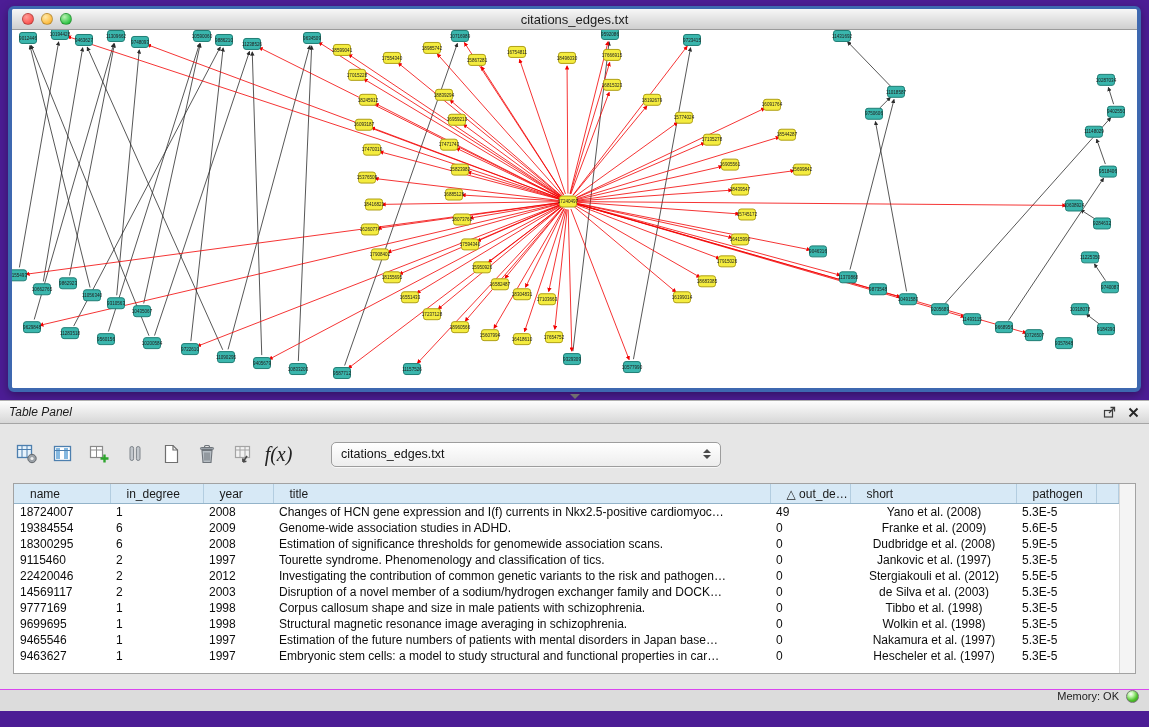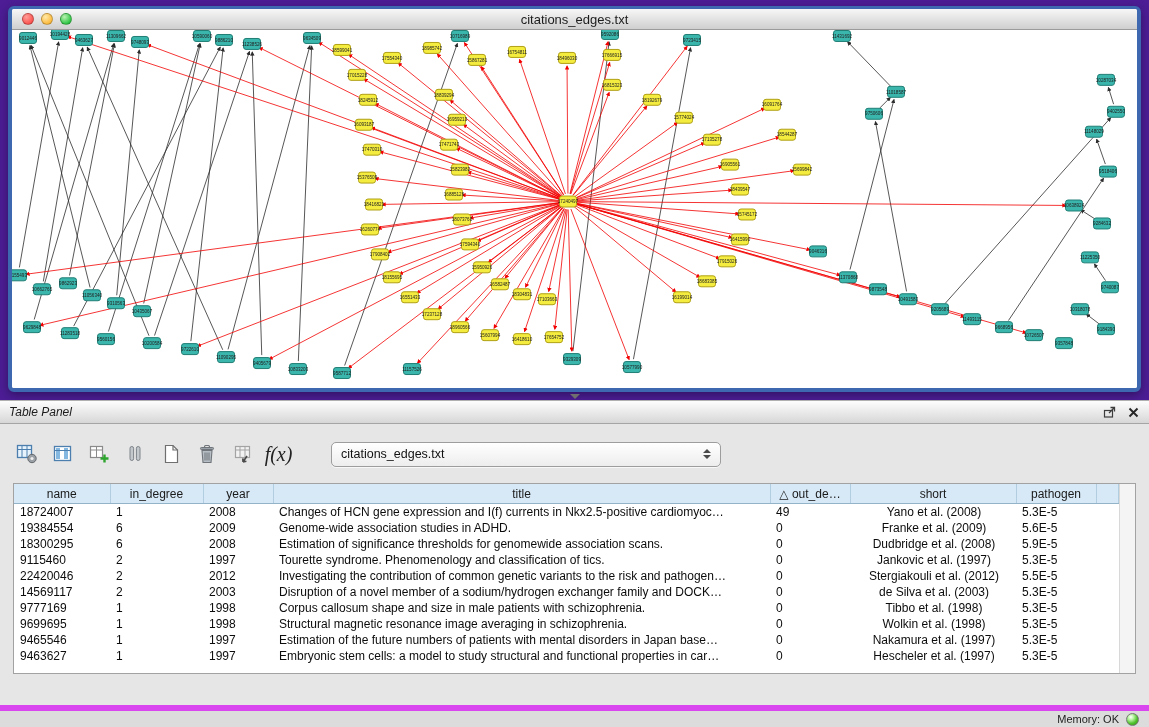--- a/index.html
+++ b/index.html
@@ -52,37 +52,37 @@
   .combo-arrows{margin-left:auto;display:flex;flex-direction:column;gap:2px;align-items:center;}
   .arr{width:0;height:0;border-left:4px solid transparent;border-right:4px solid transparent;}
   .arr.up{border-bottom:4px solid #4a4a4a;}
   .arr.down{border-top:4px solid #4a4a4a;}
 
   .table-area{position:absolute;left:13px;right:13px;top:82px;height:189px;background:#fff;
     border:1px solid #a2a2a2;display:flex;overflow:hidden;}
   .table-scroller{flex:1;overflow:hidden;}
   table{border-collapse:collapse;table-layout:fixed;width:100%;}
   th{background:#d7e9f6;border-right:1px solid #b3cde0;border-bottom:1px solid #93b3c9;
-    font-weight:normal;font-size:12px;color:#1a1a1a;height:19px;padding:0 4px;
-    overflow:hidden;white-space:nowrap;text-align:center;}
+    font-weight:normal;font-size:12px;color:#1a1a1a;height:19px;padding:0 16px;
+    overflow:hidden;white-space:nowrap;text-align:left;}
   td{font-size:12px;color:#0c0c0c;height:16px;line-height:16px;padding:0 4px 0 6px;
     overflow:hidden;white-space:nowrap;}
   td.center{text-align:center;}
   .vscroll{flex:0 0 15px;background:#f4f4f4;border-left:1px solid #d8d8d8;}
 
   .tabs{position:absolute;left:0;right:0;top:279px;display:flex;justify-content:center;}
   .tab{padding:2px 12px 3px;font-size:12px;color:#111;background:linear-gradient(#ffffff,#dcdcdc);
     border:1px solid #8c8c8c;margin-left:-1px;cursor:default;}
   .tab:first-child{border-radius:4px 0 0 4px;margin-left:0;}
   .tab:last-child{border-radius:0 4px 4px 0;}
   .tab.active{background:linear-gradient(#6f6f6f,#4d4d4d);color:#fff;border-color:#3e3e3e;}
 
   
-  .statusbar{position:absolute;left:0;bottom:0;width:100%;height:22px;background:#dcdcdc;
-    border-top:6px solid #d946ef;display:flex;align-items:center;justify-content:flex-end;
+  .statusbar{position:absolute;left:0;bottom:16px;width:100%;height:22px;background:#dcdcdc;
+    border-top:1px solid #d946ef;display:flex;align-items:flex-start;justify-content:flex-end;
     gap:7px;padding-right:10px;box-sizing:border-box;}
   .mem-label{font-size:11px;color:#222;}
   .orb{width:13px;height:13px;border-radius:50%;box-sizing:border-box;border:1px solid #777;
     background:radial-gradient(circle at 35% 28%,#ffffff 0%,#bdf5a8 25%,#50c22d 60%,#2d8f12 100%);}
 </style>
 </head>
 <body>
 
 <div class="desktop">
 

